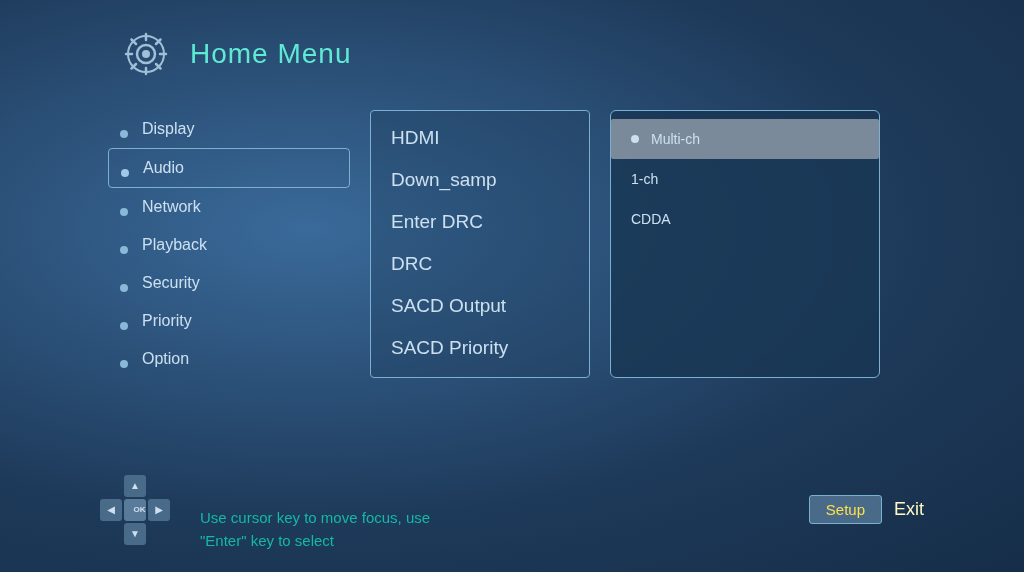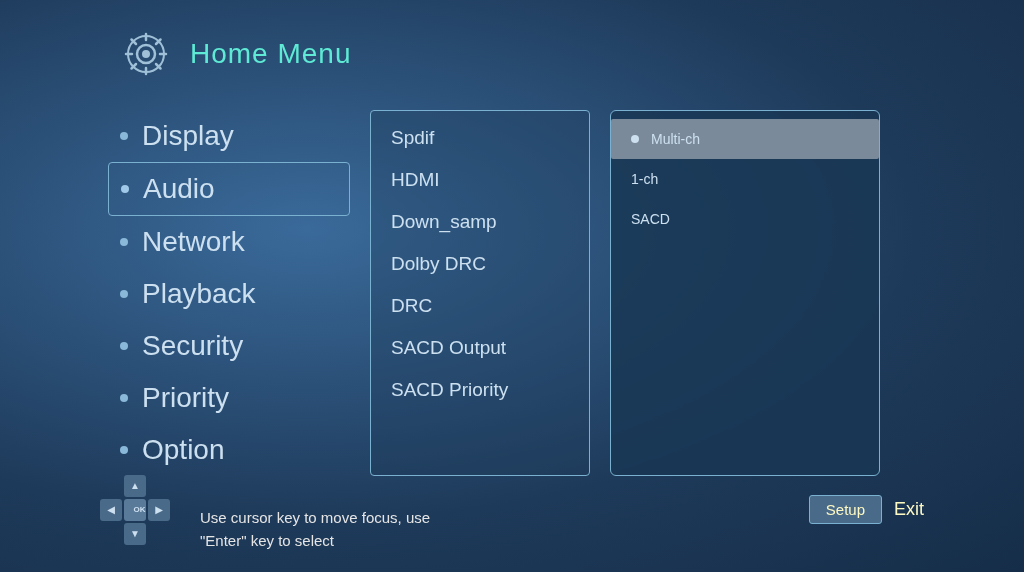--- a/index.html
+++ b/index.html
@@ -60,25 +60,25 @@
     
     .left-menu {
       display: flex;
       flex-direction: column;
       gap: 0;
       min-width: 230px;
     }
 
     .menu-item {
       display: flex;
-      align-items: center;
+      align-items: flex-end;
       gap: 14px;
       padding: 10px 0;
       cursor: pointer;
-      font-size: 28px;
+      font-size: 16px;
       color: #cce0f0;
     }
 
     .menu-item.active {
       border: 1.5px solid #7ab0d0;
       border-radius: 4px;
       padding: 10px 12px;
       margin-left: -12px;
     }
 
@@ -190,37 +190,37 @@
       padding-left: 9px;
     }
 
     .dpad-btn.empty {
       background: transparent;
     }
 
     .footer-text {
       flex: 1;
       font-size: 15px;
-      color: #e5e5e5;
+      color: #14b8a6;
       line-height: 1.5;
       margin-top: 40px;
     }
 
     .footer-buttons {
       display: flex;
       gap: 12px;
       align-items: center;
     }
 
     .footer-btn {
       padding: 5px 16px;
       background: #4a6a8a;
       border: 1px solid #7ab0d0;
       border-radius: 3px;
-      color: #fef9c3;
+      color: #fde047;
       font-size: 15px;
       cursor: pointer;
     }
 
     .footer-btn-text {
       font-size: 18px;
       color: #fef9c3;
       cursor: pointer;
     }
   </style>
@@ -283,41 +283,40 @@
         <span>Priority</span>
       </div>
 
       <div class="menu-item">
         <span class="menu-bullet"></span>
         <span>Option</span>
       </div>
     </div>
 
     <div class="sub-menu">
-      <div class="sub-menu-item">Spdif</div>
       <div class="sub-menu-item">HDMI</div>
       <div class="sub-menu-item">Down_samp</div>
-      <div class="sub-menu-item">Dolby DRC</div>
+      <div class="sub-menu-item">Enter DRC</div>
       <div class="sub-menu-item">DRC</div>
       <div class="sub-menu-item">SACD Output</div>
       <div class="sub-menu-item">SACD Priority</div>
     </div>
 
     <div class="dropdown-menu">
       <div class="dropdown-item selected">
         <span class="dropdown-bullet"></span>
         <span>Multi-ch</span>
       </div>
       <div class="dropdown-item">
 
         <span>1-ch</span>
       </div>
       <div class="dropdown-item">
 
-        <span>SACD</span>
+        <span>CDDA</span>
       </div>
     </div>
 
   </div>
 
   <div class="footer">
 
     <div class="dpad">
       <div class="dpad-btn empty"></div>
       <div class="dpad-btn">▲</div>

